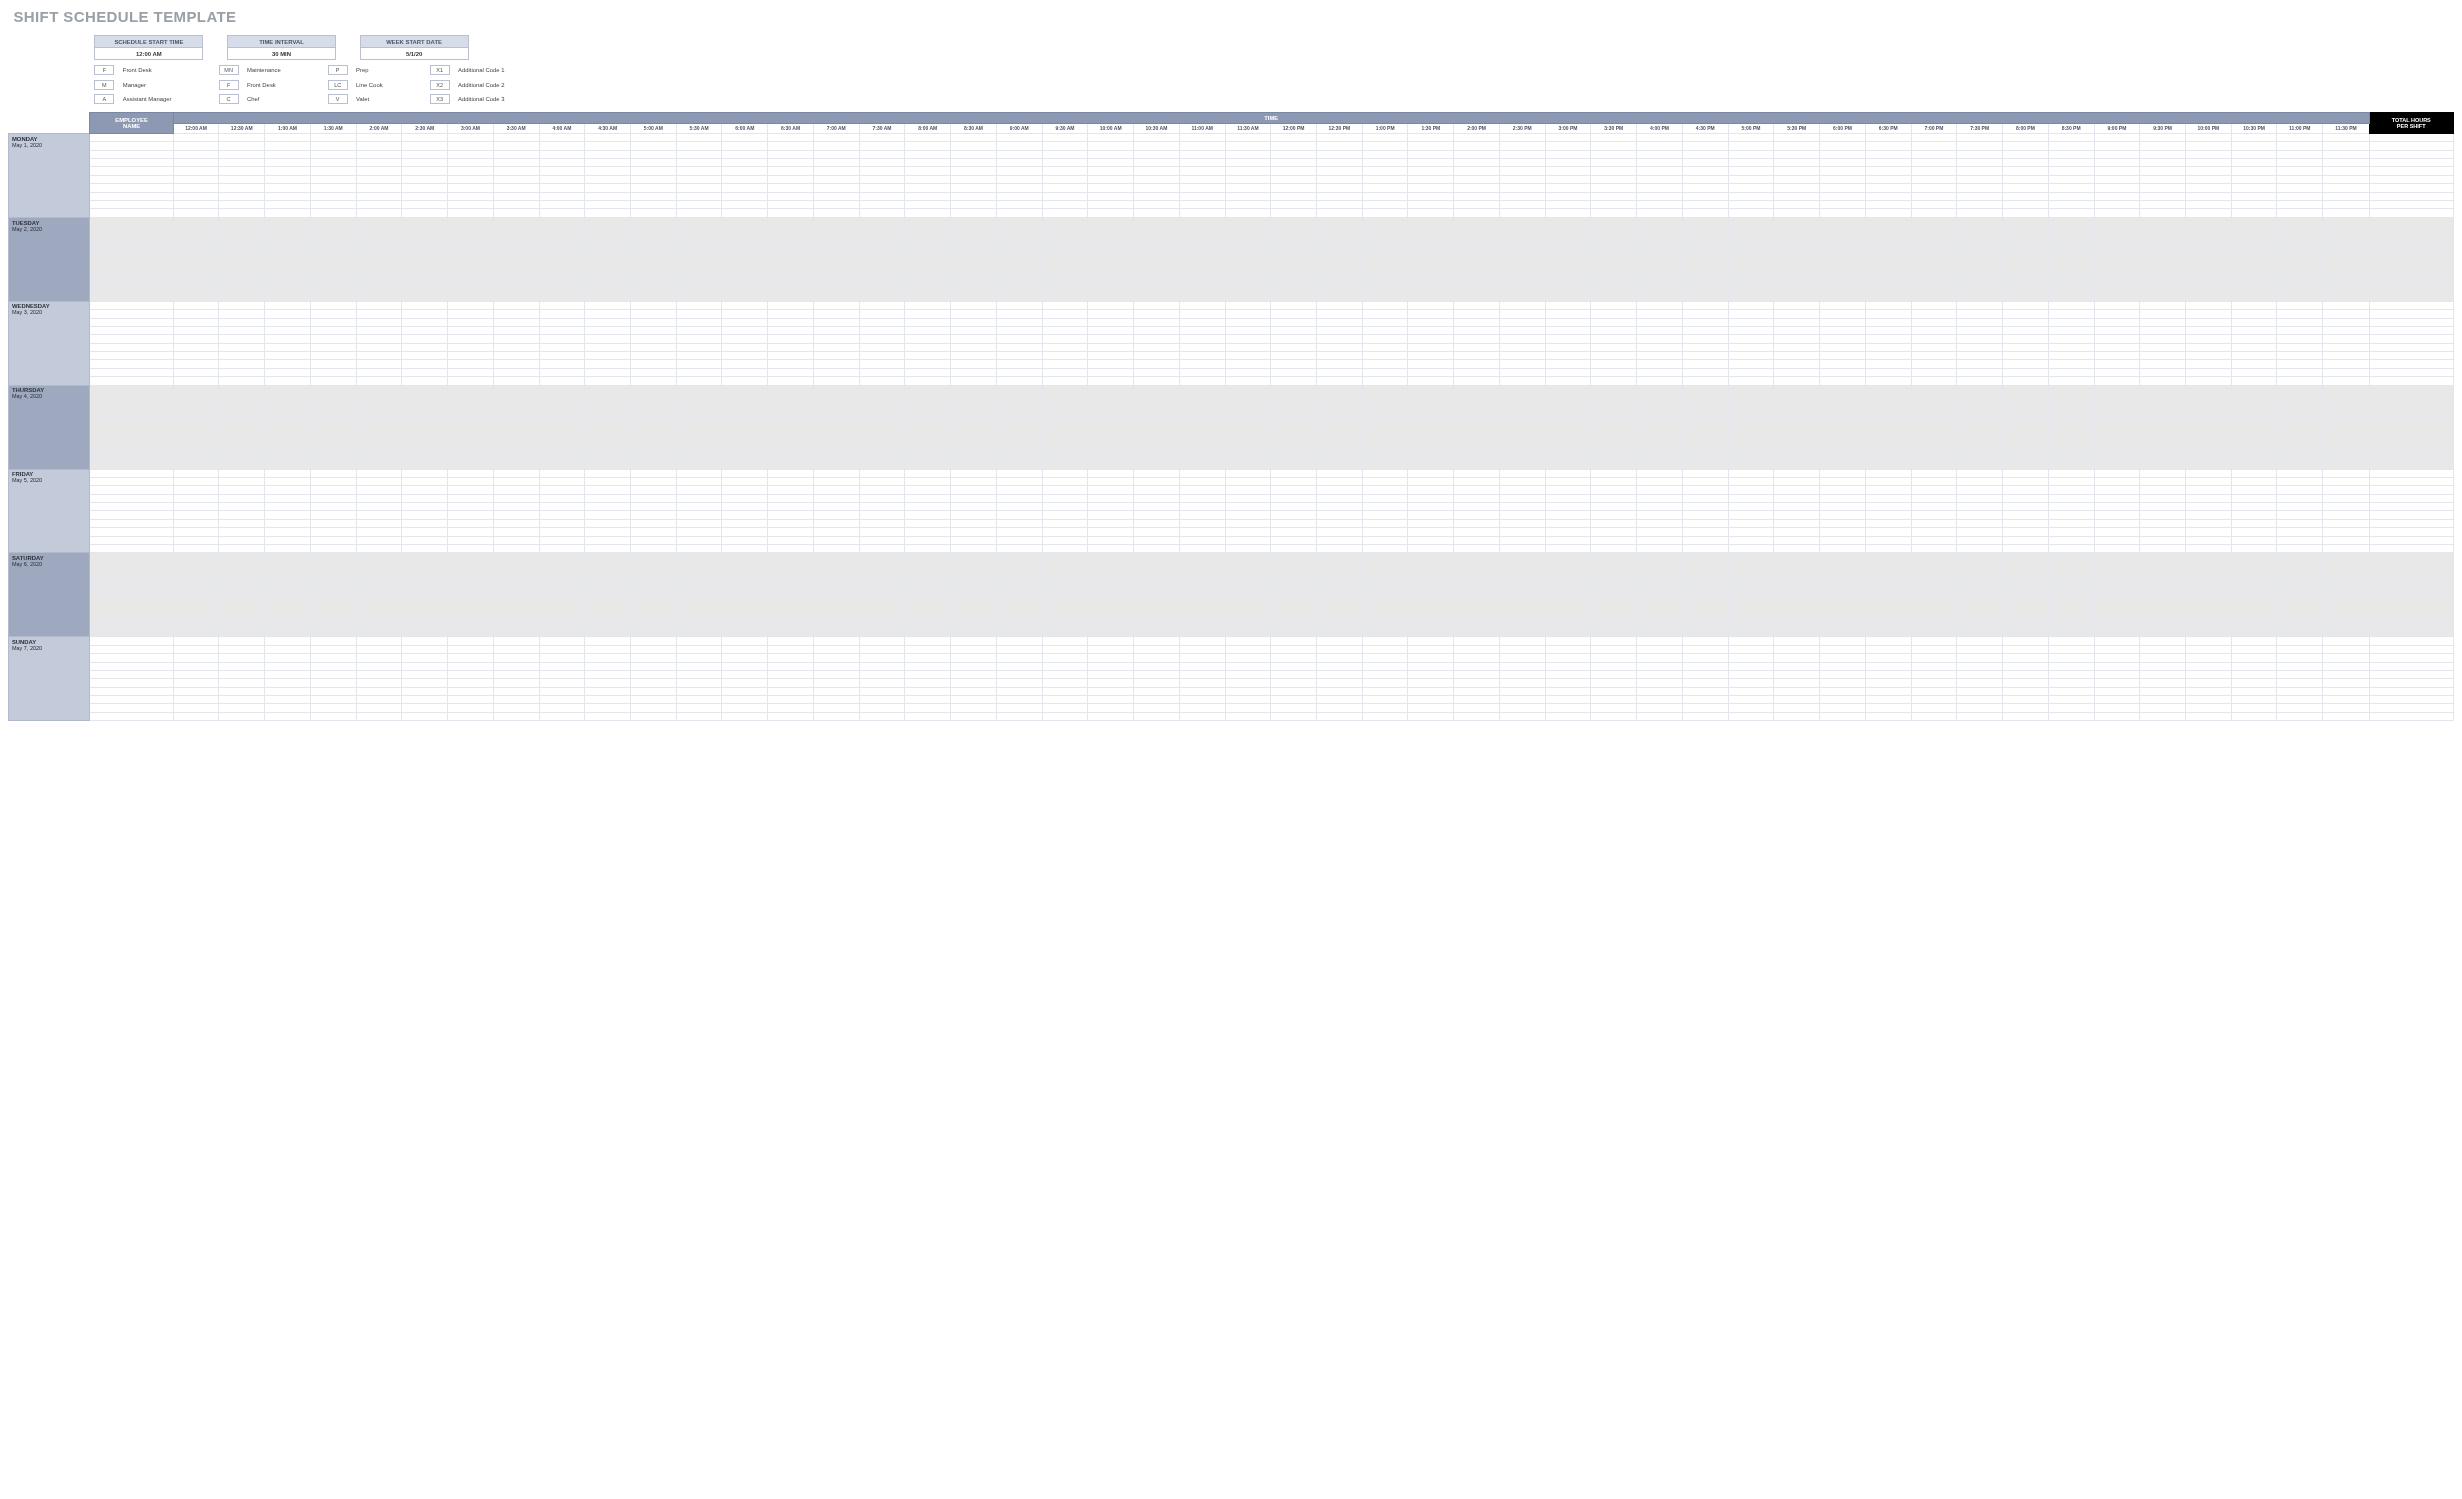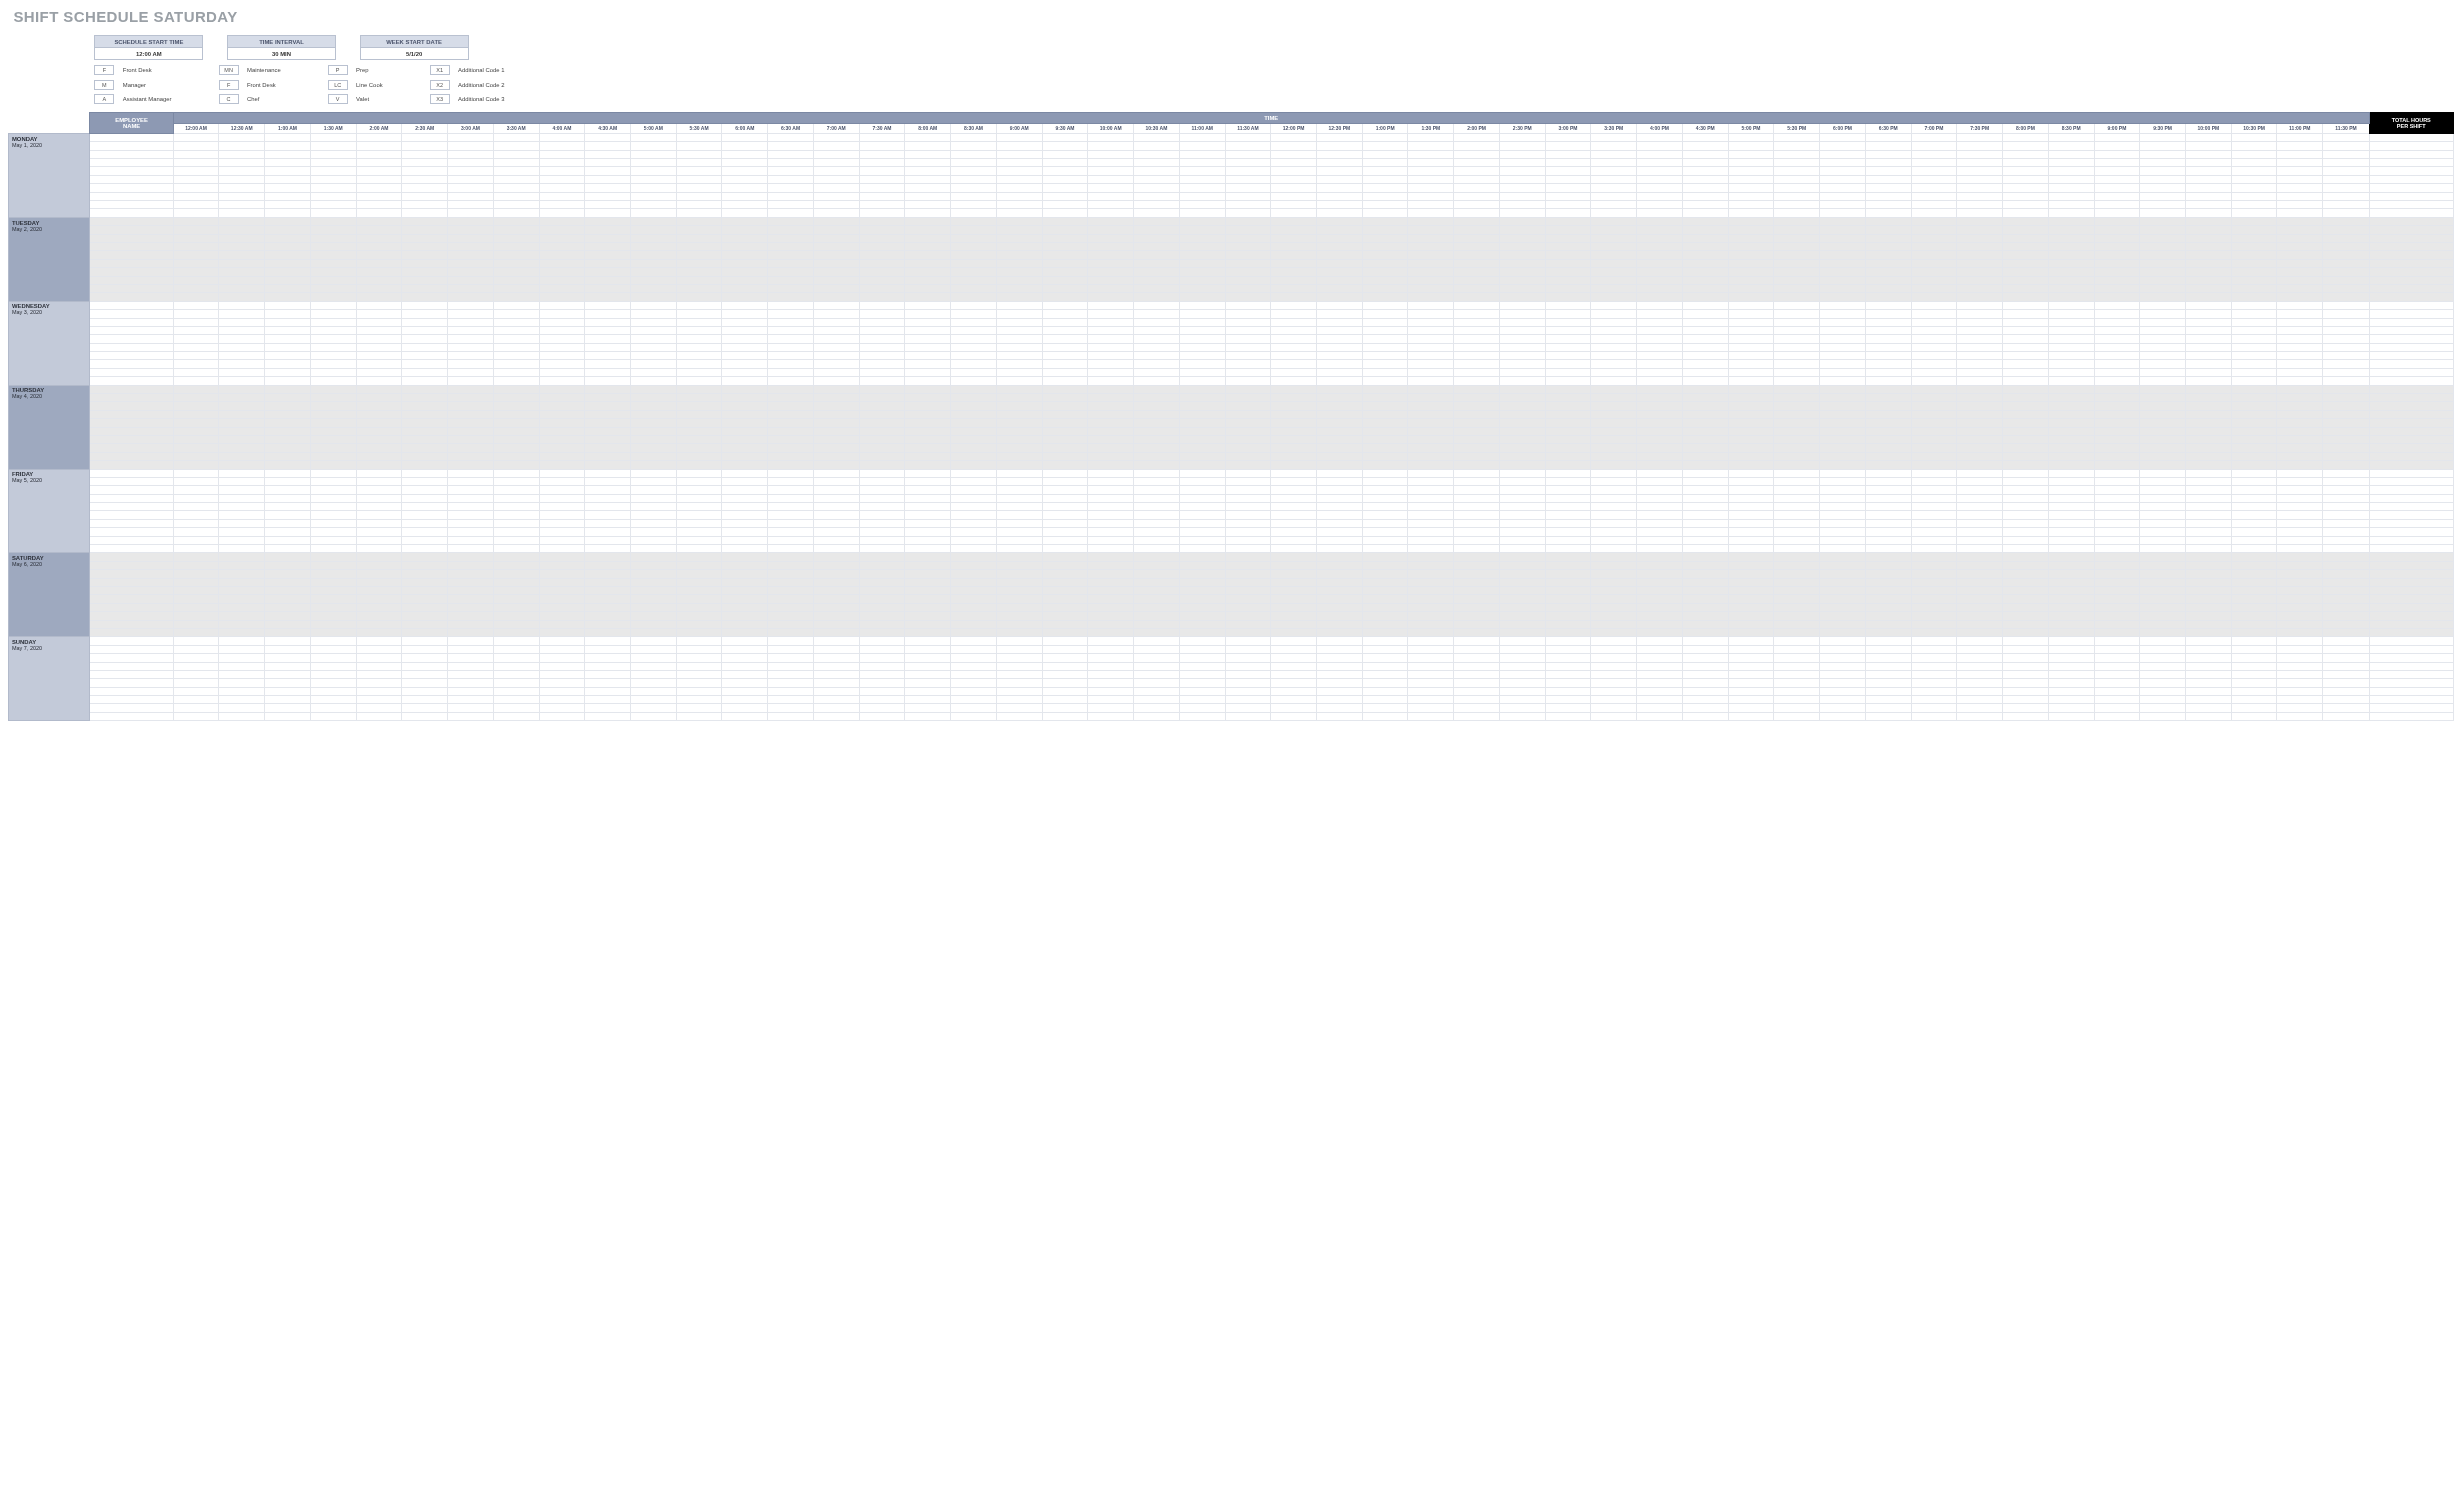--- a/index.html
+++ b/index.html
@@ -147,21 +147,21 @@
   td.total-cell.shaded { background: #e8e8e8; }
   td.name-cell {
     border: 0.8px solid #e3e6ec;
     background: #fff;
   }
   td.name-cell.shaded { background: #e8e8e8; }
 </style>
 </head>
 <body>
 
-<h1 class="title">SHIFT SCHEDULE SATURDAY</h1>
+<h1 class="title">SHIFT SCHEDULE TEMPLATE</h1>
 
 <div class="config-wrap">
   <div class="config-row">
     <div class="config-block">
       <div class="config-header">SCHEDULE START TIME</div>
       <div class="config-value">12:00 AM</div>
     </div>
     <div class="config-block">
       <div class="config-header">TIME INTERVAL</div>
       <div class="config-value">30 MIN</div>

